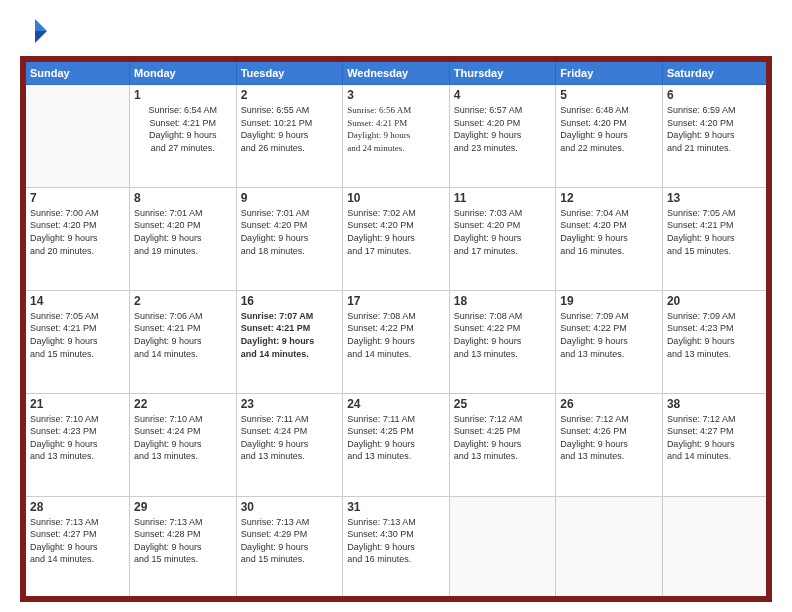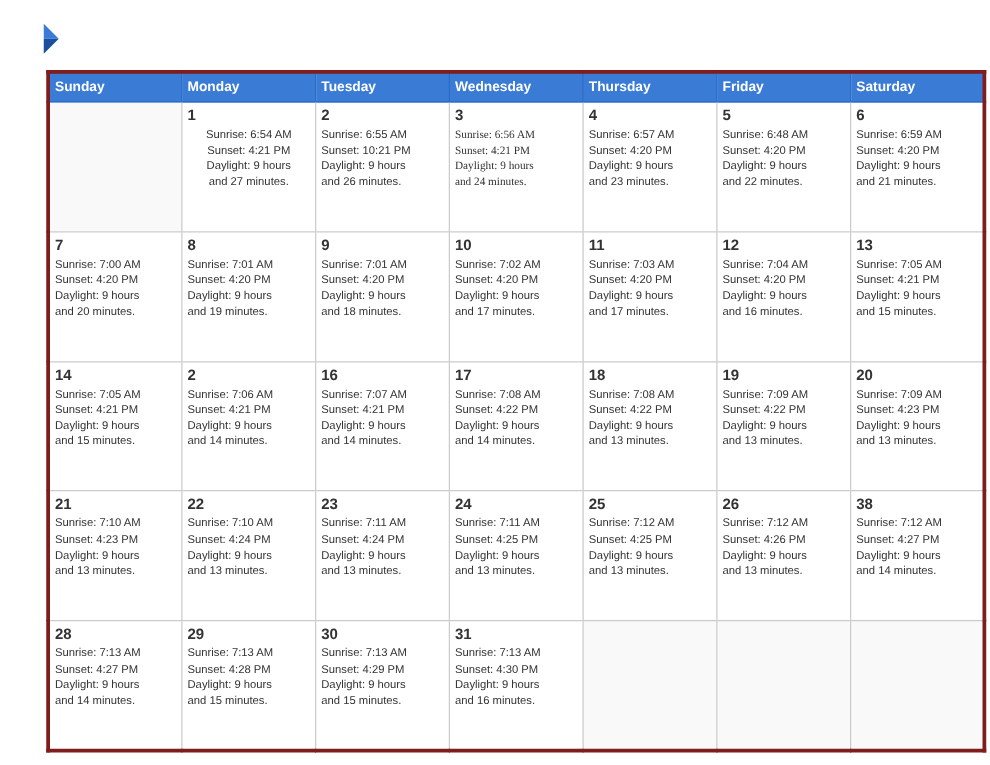--- a/index.html
+++ b/index.html
@@ -55,25 +55,24 @@
       font-weight: bold;
       color: #333;
       line-height: 1.1;
     }
     .location {
       font-size: 13px;
       color: #555;
     }
     .calendar {
       flex: 1;
-      border: 3px solid #7f1d1d;
+      border: 6px solid #7f1d1d;
       border-collapse: collapse;
       width: 100%;
       table-layout: fixed;
-      margin-left: 17px;
     }
     .calendar th {
       background: #3a7bd5;
       color: #fff;
       font-size: 11px;
       font-weight: bold;
       padding: 5px 4px;
       text-align: left;
       border: 1px solid #2a6bc5;
     }
@@ -241,21 +240,21 @@
           </td>
           <td>
             <span class="day-number">2</span>
             <div class="day-info" style="white-space: pre-line;">Sunrise: 7:06 AM
 Sunset: 4:21 PM
 Daylight: 9 hours
 and 14 minutes.</div>
           </td>
           <td>
             <span class="day-number">16</span>
-            <div class="day-info" style="white-space: pre-line;">Sunrise: 7:07 AM
+            <div class="day-info" style="white-space: pre-line; font-weight: bold;">Sunrise: 7:07 AM
 Sunset: 4:21 PM
 Daylight: 9 hours
 and 14 minutes.</div>
           </td>
           <td>
             <span class="day-number">17</span>
             <div class="day-info" style="white-space: pre-line;">Sunrise: 7:08 AM
 Sunset: 4:22 PM
 Daylight: 9 hours
 and 14 minutes.</div>

